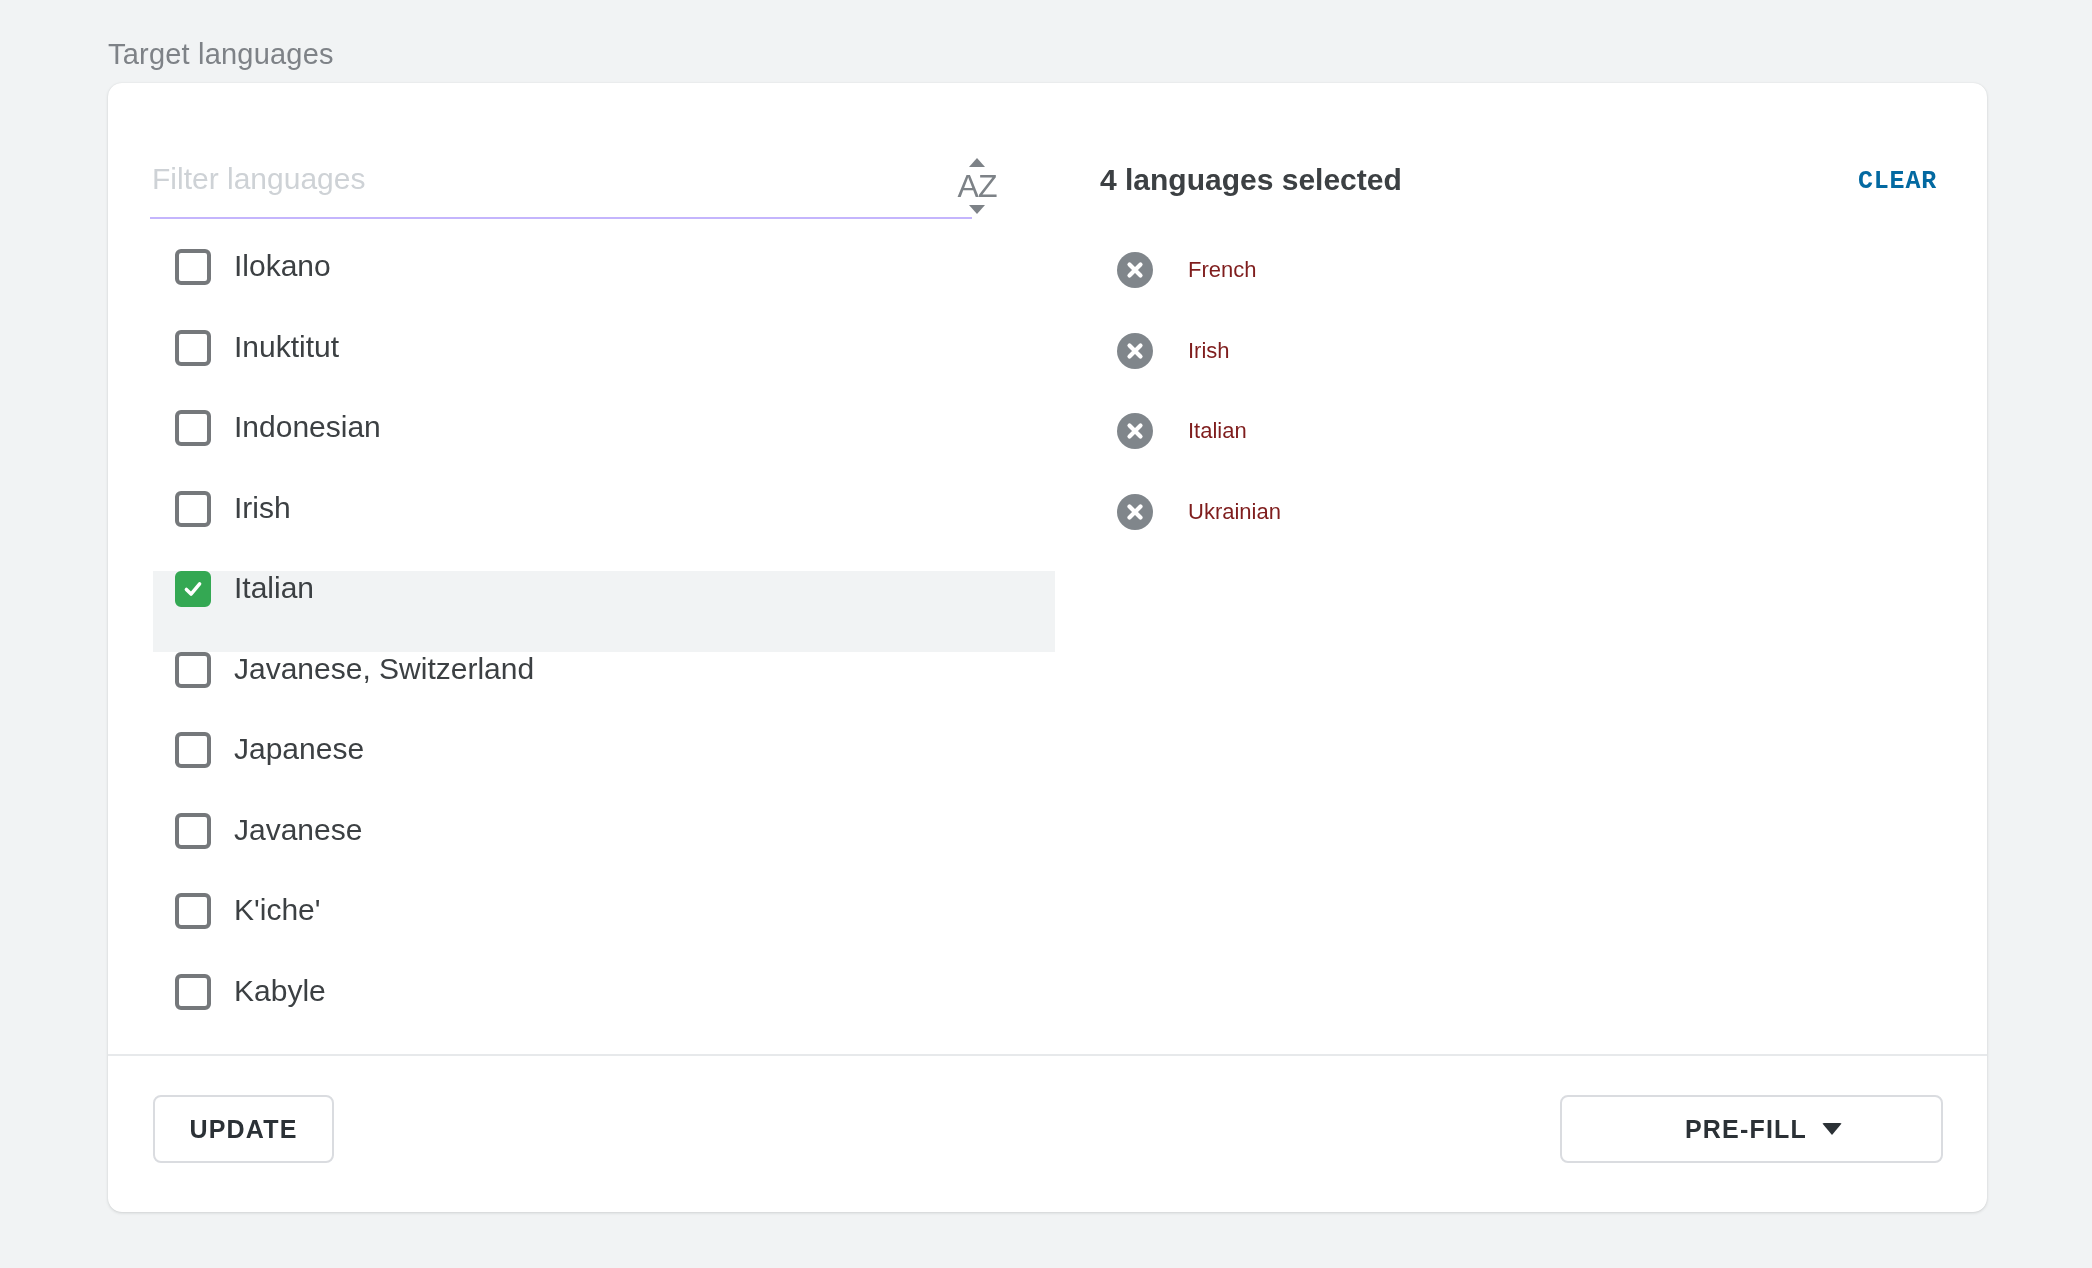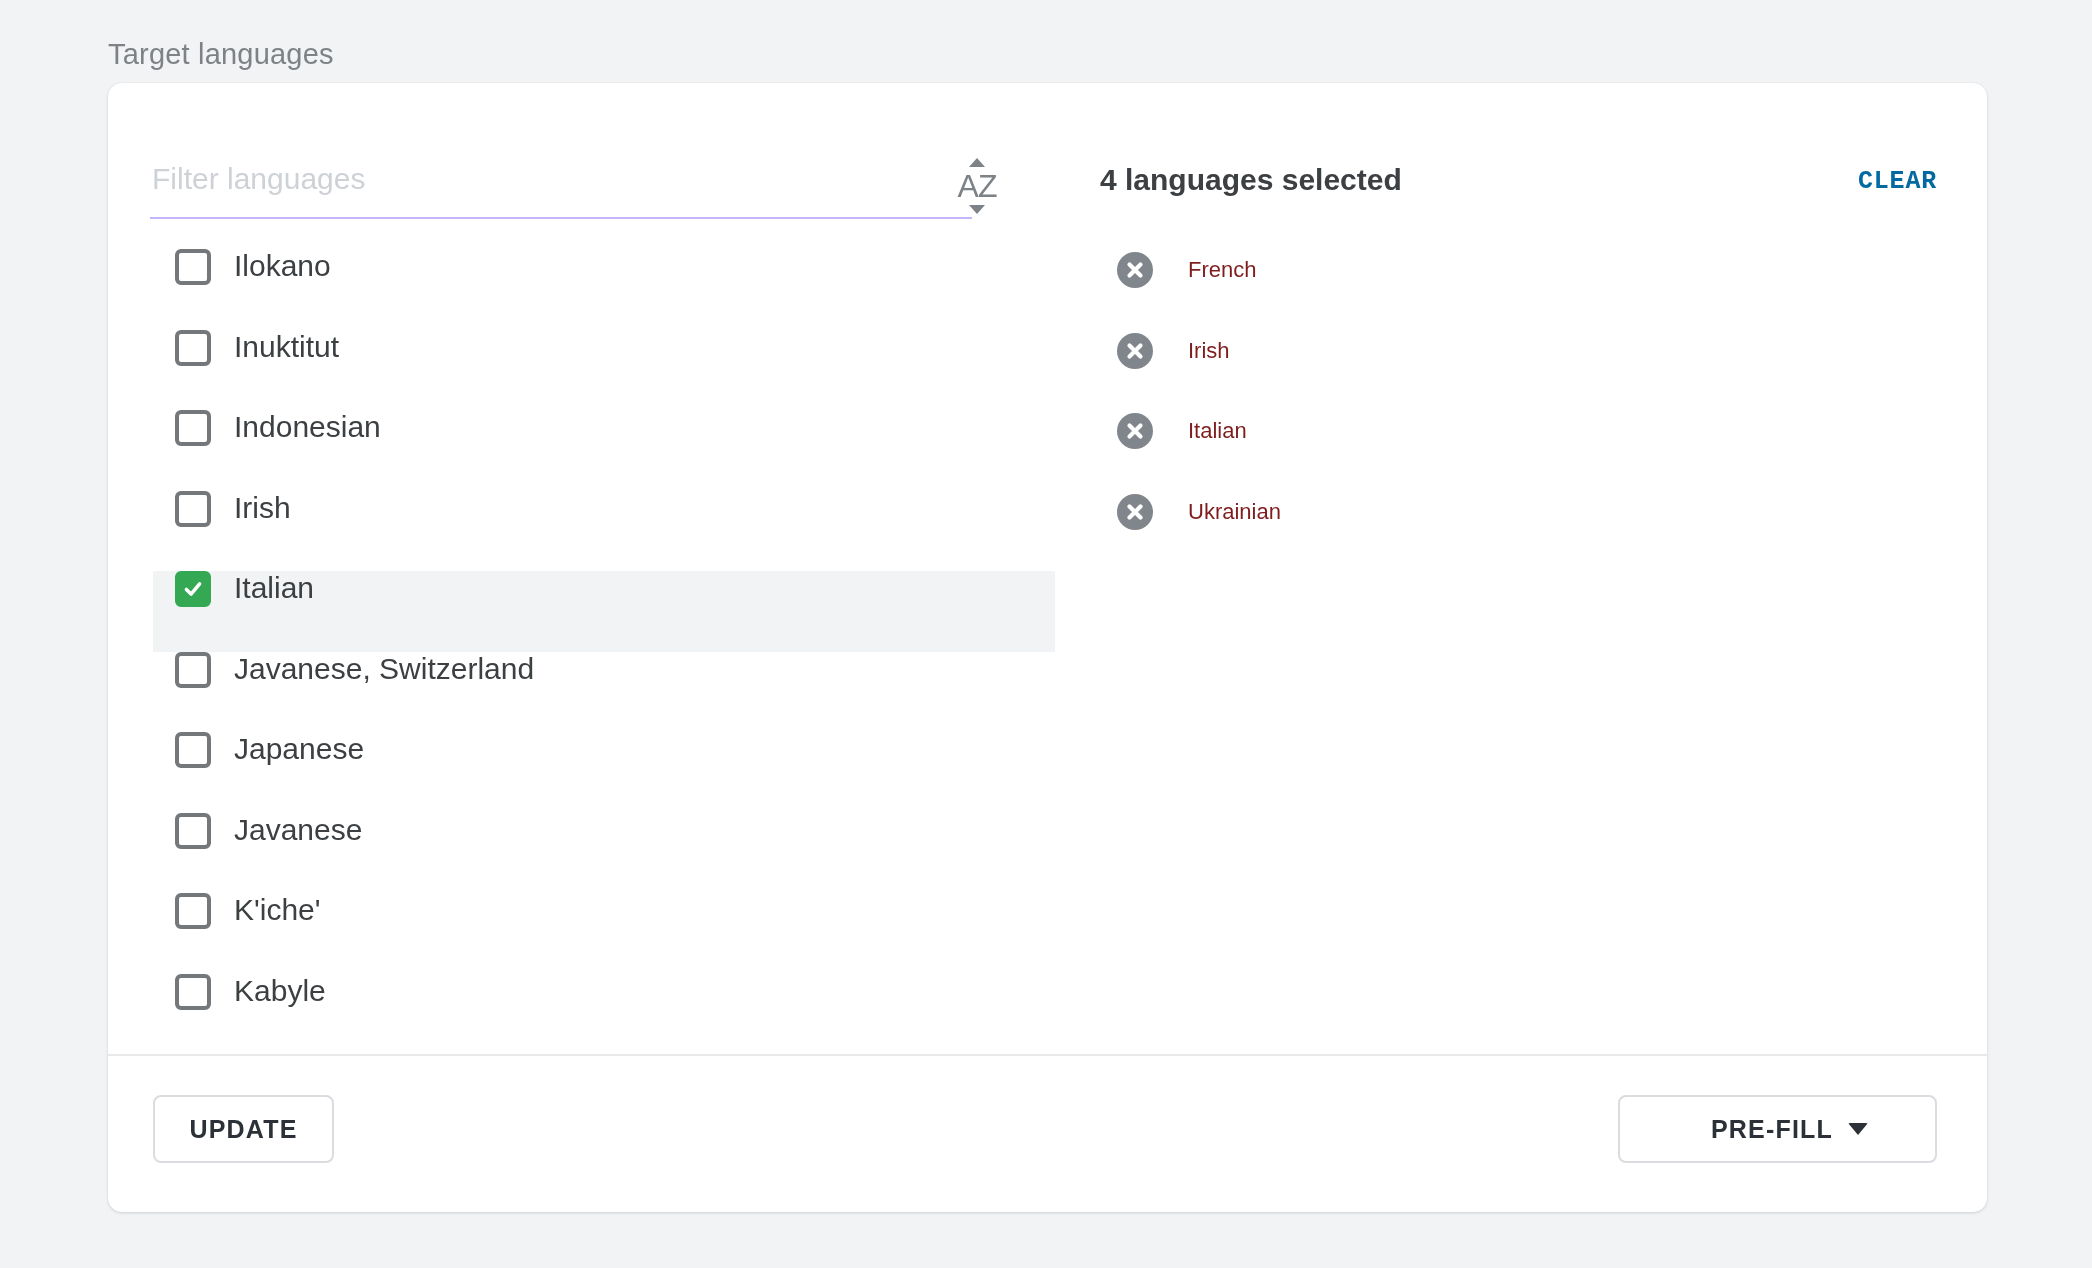--- a/index.html
+++ b/index.html
@@ -97,21 +97,21 @@
   }
   .btn {
     position: absolute; top: 1012px; height: 68px;
     background: #ffffff; border: 2px solid #dadce0; border-radius: 8px;
     font-family: inherit; font-size: 25px; font-weight: 700;
     color: #2b3136; letter-spacing: 1.2px;
     display: flex; align-items: center; justify-content: center;
     cursor: pointer;
   }
   .update-btn { left: 45px; width: 181px; }
-  .prefill-btn { left: 1510px; width: 319px; gap: 15px; padding-left: 24px; }
+  .prefill-btn { left: 1452px; width: 383px; gap: 15px; padding-left: 24px; }
   .caret-down {
     width: 0; height: 0;
     border-left: 10px solid transparent; border-right: 10px solid transparent;
     border-top: 12px solid #2b3136;
     border-radius: 2px;
   }
 </style>
 </head>
 <body>
 

